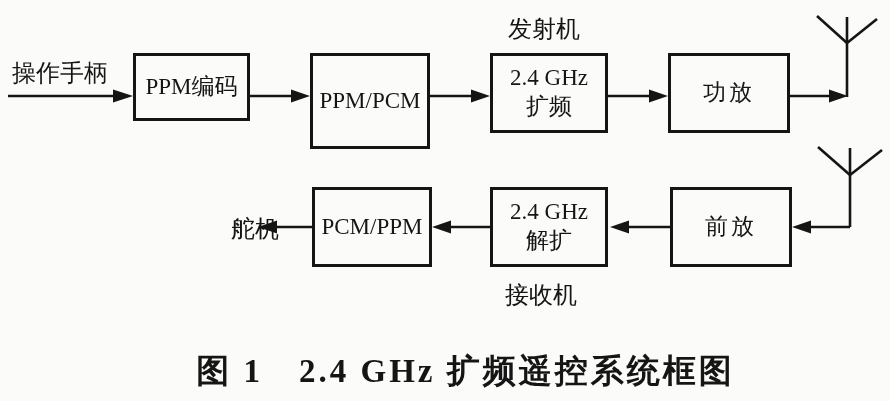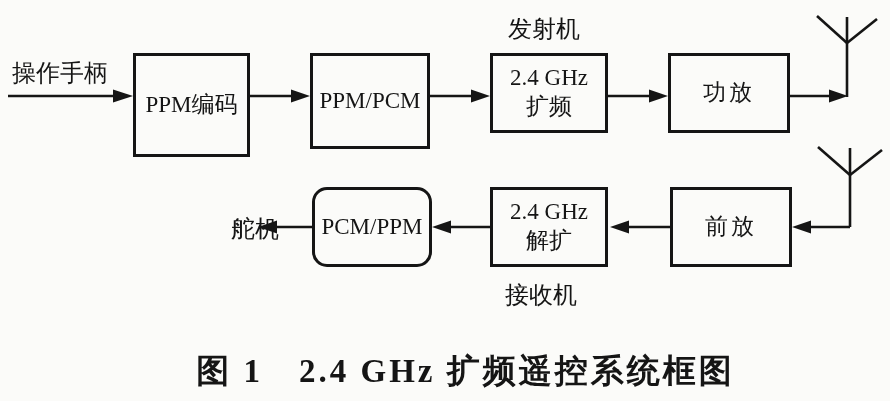--- a/index.html
+++ b/index.html
@@ -27,27 +27,27 @@
     background: transparent;
     display: flex;
     flex-direction: column;
     align-items: center;
     justify-content: center;
     text-align: center;
     font-size: 23px;
     line-height: 1.25;
     box-sizing: border-box;
   }
-  .blk-ppm-encoder { left: 133px; top: 53px;  width: 117px; height: 104px; }
+  .blk-ppm-encoder { left: 133px; top: 53px;  width: 117px; height: 68px; }
   .blk-ppm-pcm     { left: 310px; top: 53px;  width: 120px; height: 96px; }
   .blk-spread      { left: 490px; top: 53px;  width: 118px; height: 80px; }
   .blk-power-amp   { left: 668px; top: 53px;  width: 122px; height: 80px; letter-spacing: 3px; text-align: right; }
   .blk-preamp      { left: 670px; top: 187px; width: 122px; height: 80px; letter-spacing: 3px; align-items: center; }
   .blk-despread    { left: 490px; top: 187px; width: 118px; height: 80px; }
-  .blk-pcm-ppm     { left: 312px; top: 187px; width: 120px; height: 80px; border-radius: 15px; }
+  .blk-pcm-ppm     { left: 312px; top: 187px; width: 120px; height: 80px; }
   .free-label {
     position: absolute;
     font-size: 24px;
     white-space: nowrap;
   }
   .lbl-input    { left: 12px;  top: 57px; }
   .lbl-tx       { left: 508px; top: 13px; }
   .lbl-rx       { left: 505px; top: 279px; }
   .lbl-output   { left: 200px; top: 213px; margin-left: 31px; }
   .caption {

